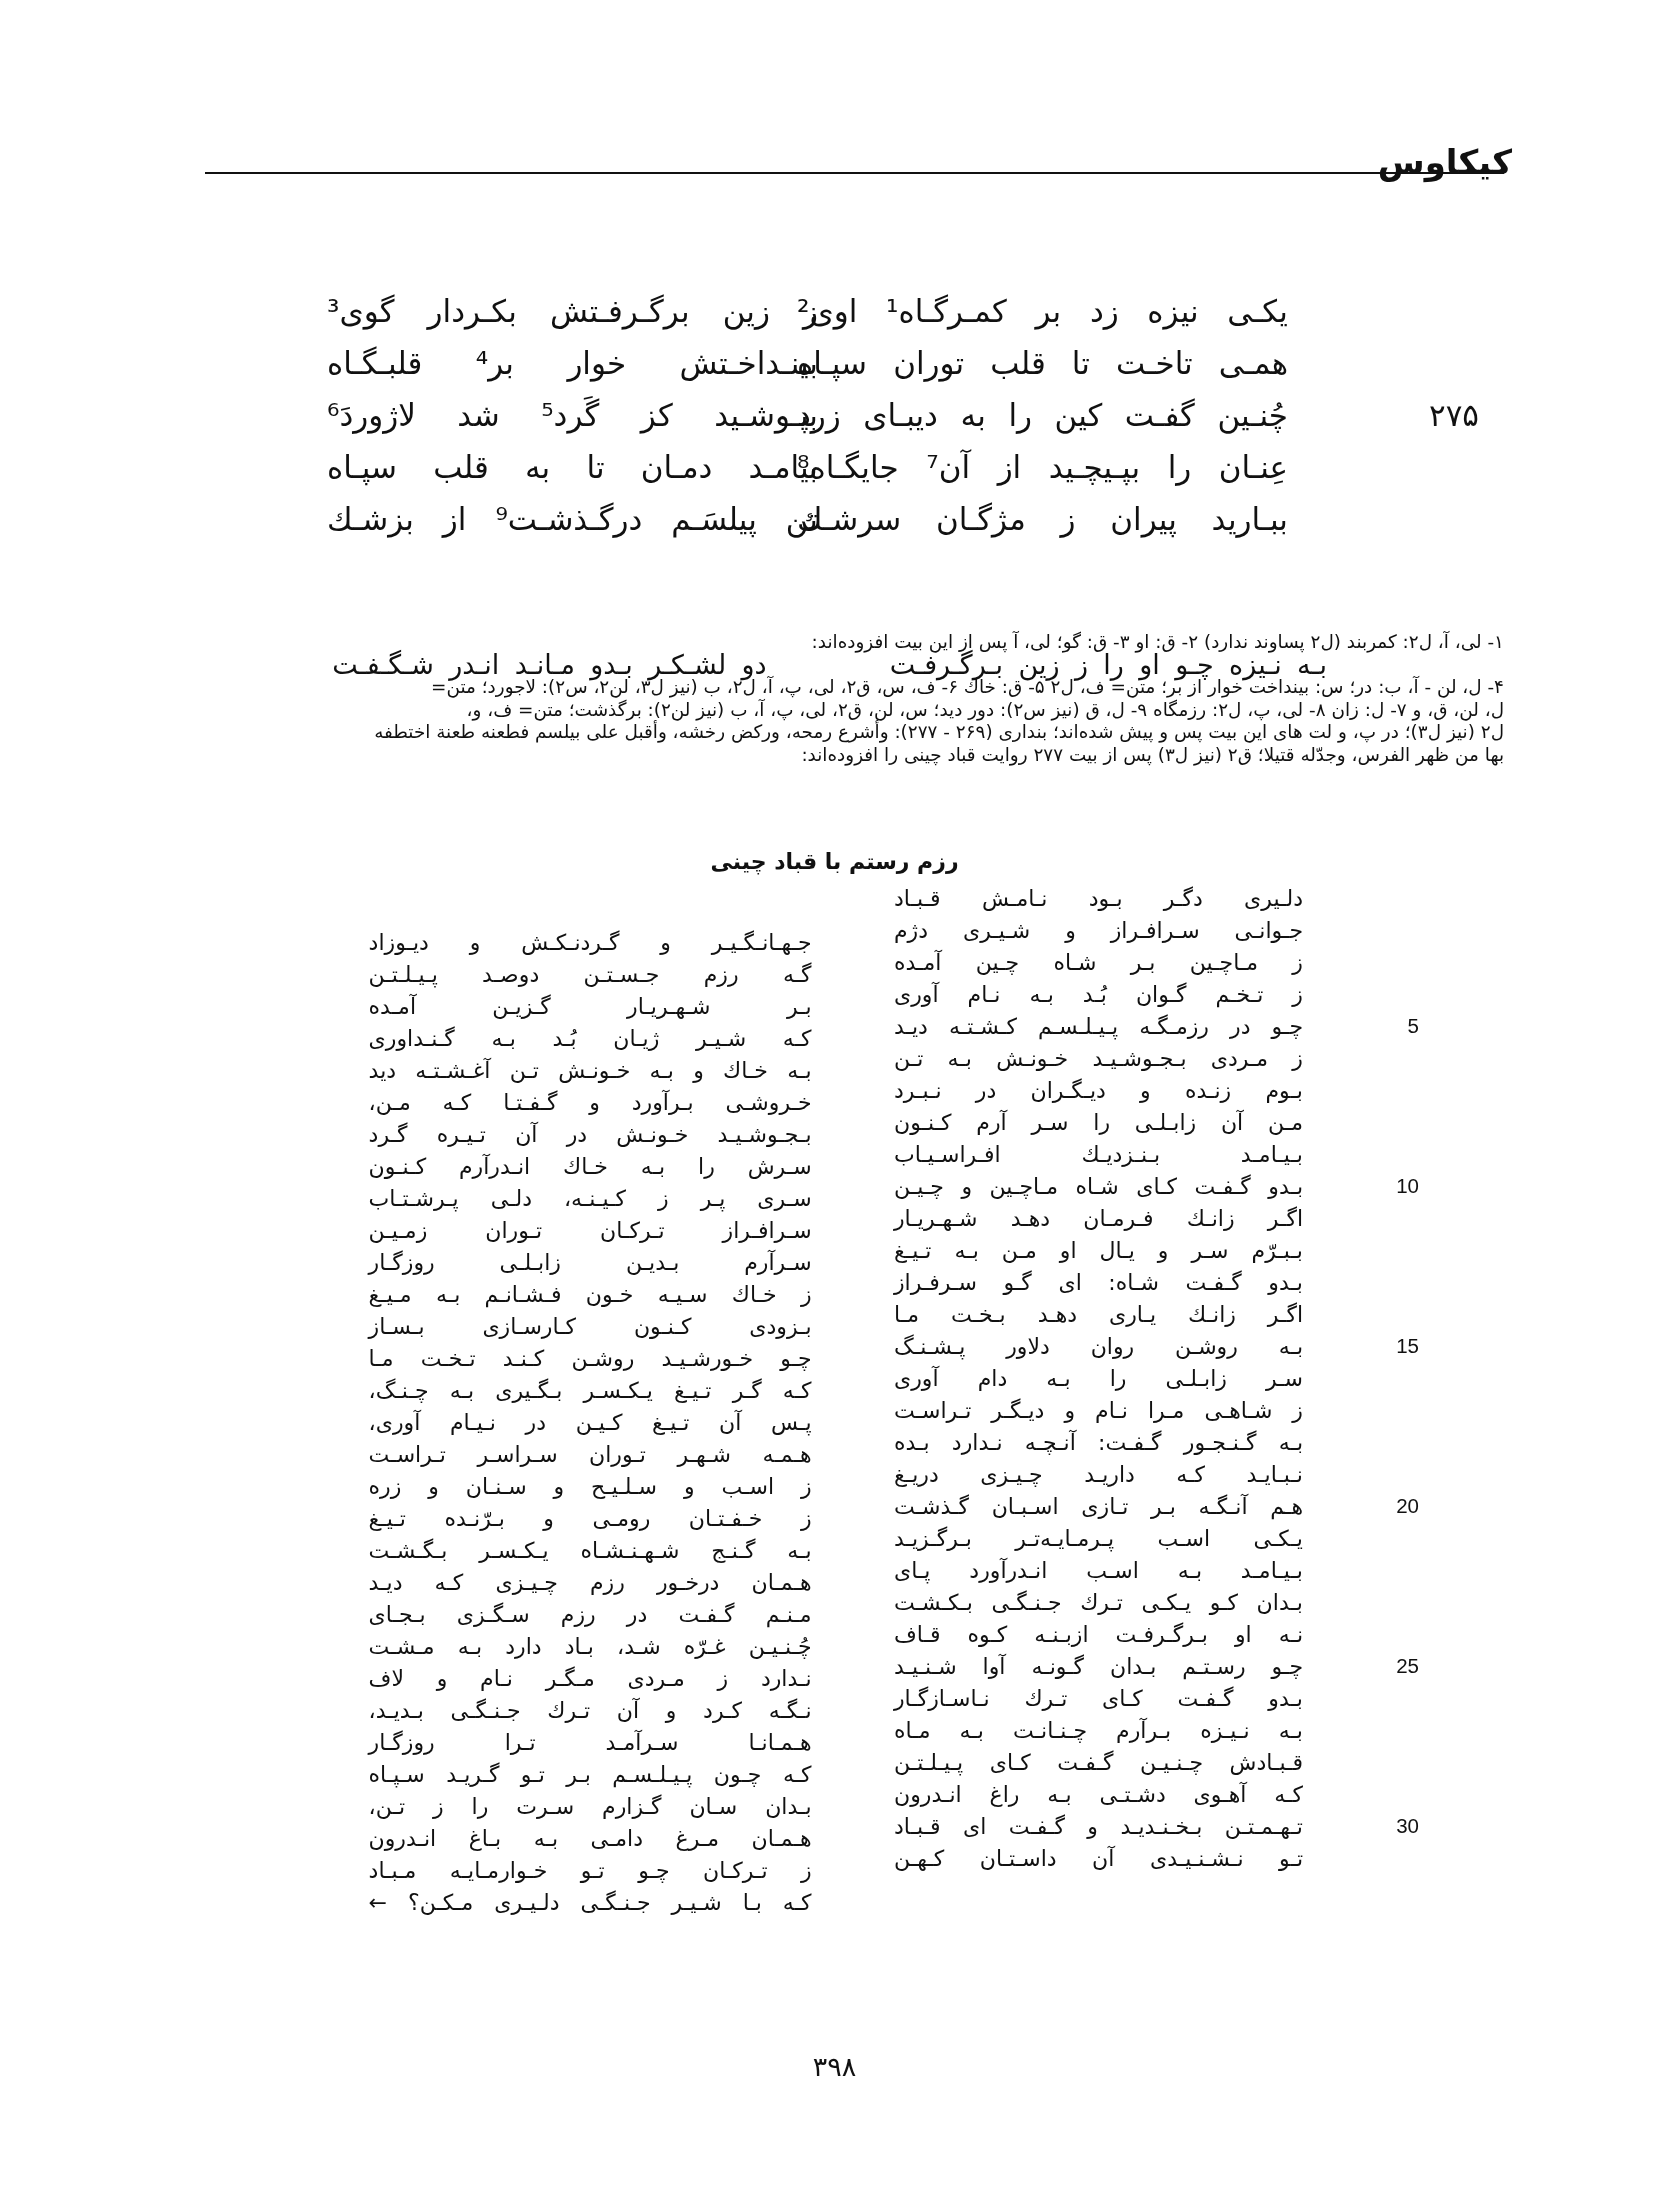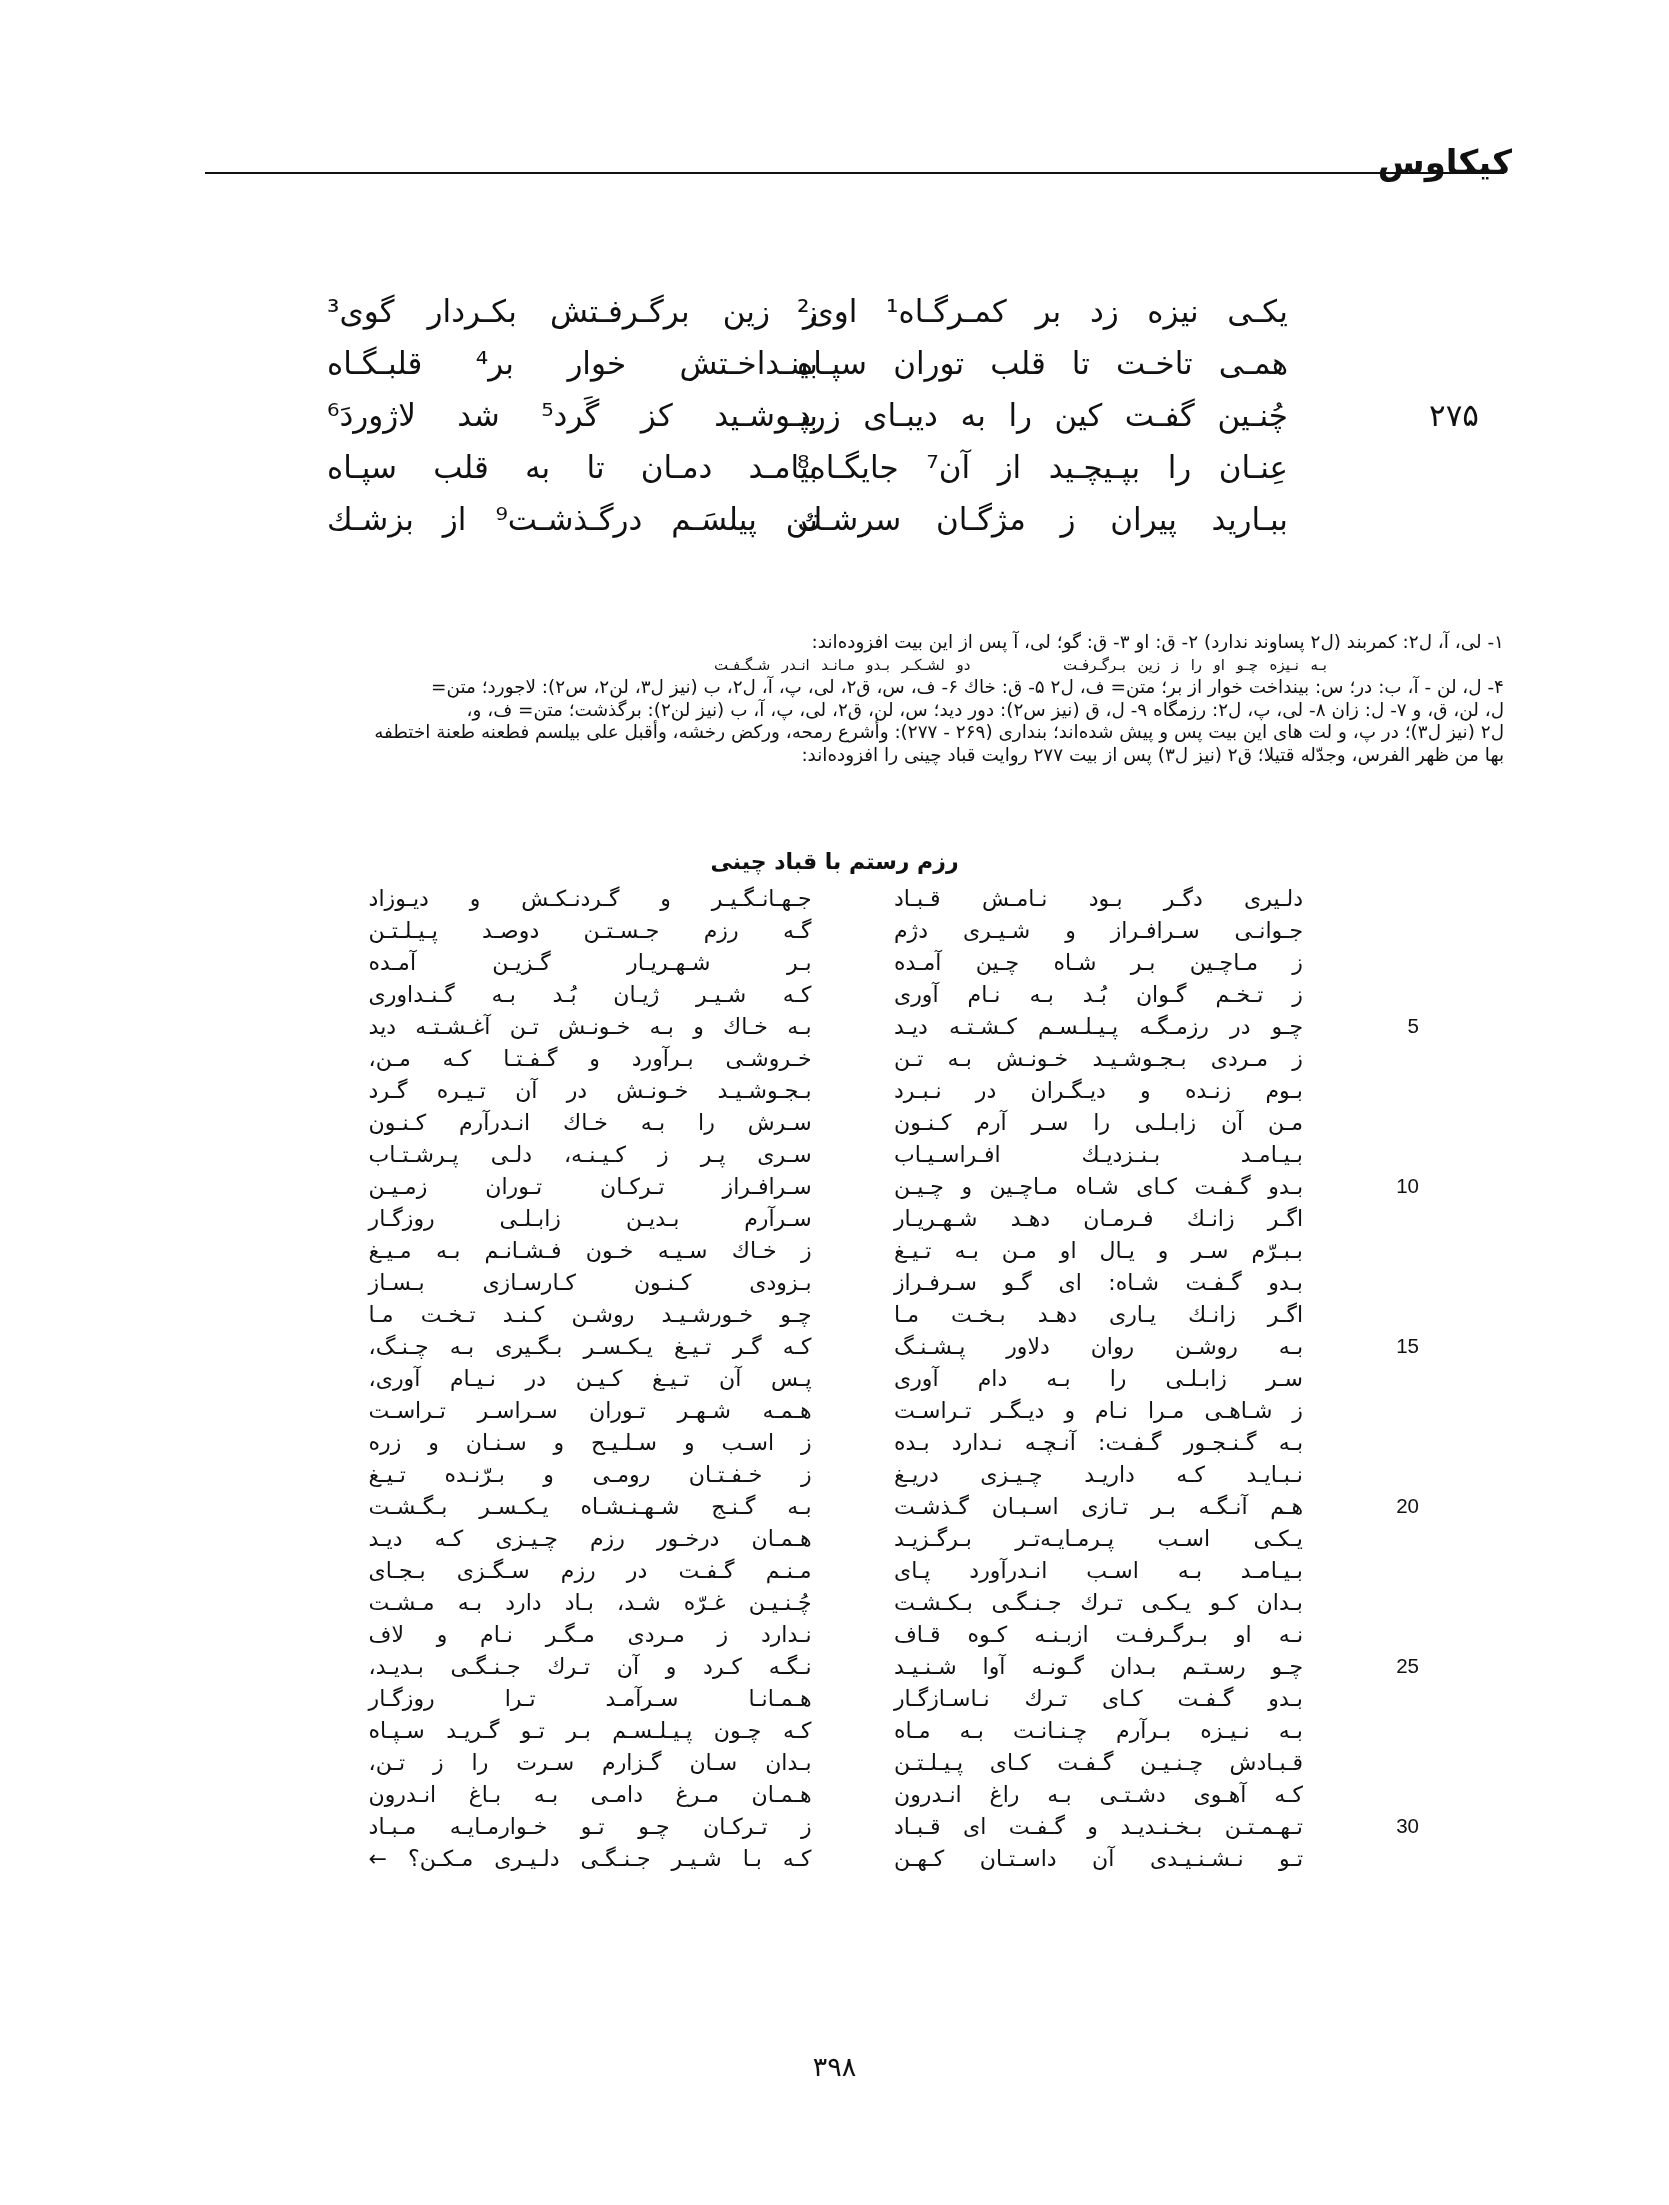--- a/index.html
+++ b/index.html
@@ -18,31 +18,31 @@
   .hemi-r { position: absolute; right: 225px; width: 491px; font-size: 31px; text-align: justify;
             text-align-last: justify; white-space: nowrap; }
   .hemi-l { position: absolute; left: 41px; width: 491px; font-size: 31px; text-align: justify;
             text-align-last: justify; white-space: nowrap; }
   .verse-num-fa { position: absolute; right: 34px; font-size: 31px; }
 
   
   .footnotes { position: absolute; left: 205px; width: 1299px; top: 631px; direction: rtl;
                font-size: 18.4px; line-height: 22.5px; }
   .fn-line { white-space: nowrap; text-align: right; }
-  .fn-verse { padding-right: 177px; font-size: 15px; word-spacing: 6.8px; }
+  .fn-verse { padding-right: 177px; font-size: 27px; word-spacing: 6.8px; }
 
   
   .section-title { position: absolute; left: 0; width: 1669px; top: 849px; text-align: center;
                    font-size: 22px; font-weight: bold; direction: rtl; }
   .poem { position: absolute; left: 355px; top: 886px; width: 1159px; }
   .row { position: relative; height: 32px; direction: rtl; }
   .p-right { position: absolute; right: 211px; width: 409px; font-size: 22px; text-align: justify;
              text-align-last: justify; white-space: nowrap; }
   .p-left { position: absolute; left: 13.6px; width: 443px; font-size: 22px; text-align: justify;
-            text-align-last: justify; white-space: nowrap; }
+            text-align-last: justify; white-space: nowrap; margin-top: 44px; }
   .row-num { position: absolute; right: 95px; font-size: 20.5px; font-family: "Liberation Sans", sans-serif; direction: ltr; }
 
   .folio { position: absolute; left: 0; width: 1669px; top: 2051px; text-align: center; font-size: 27px; }
 </style>
 </head>
 <body>
 
 <div class="page">
 
   <div class="running-head">کیکاوس</div>

